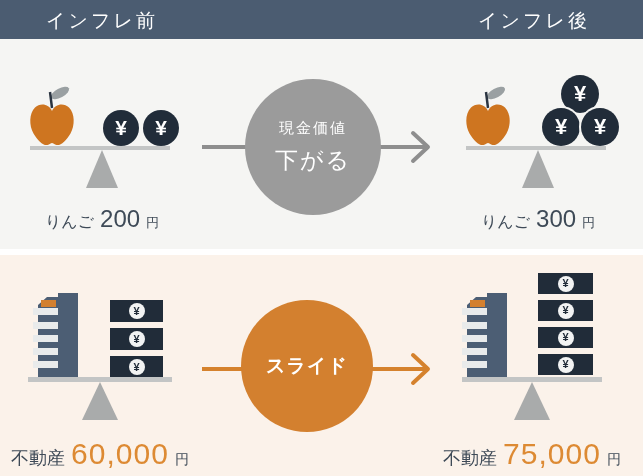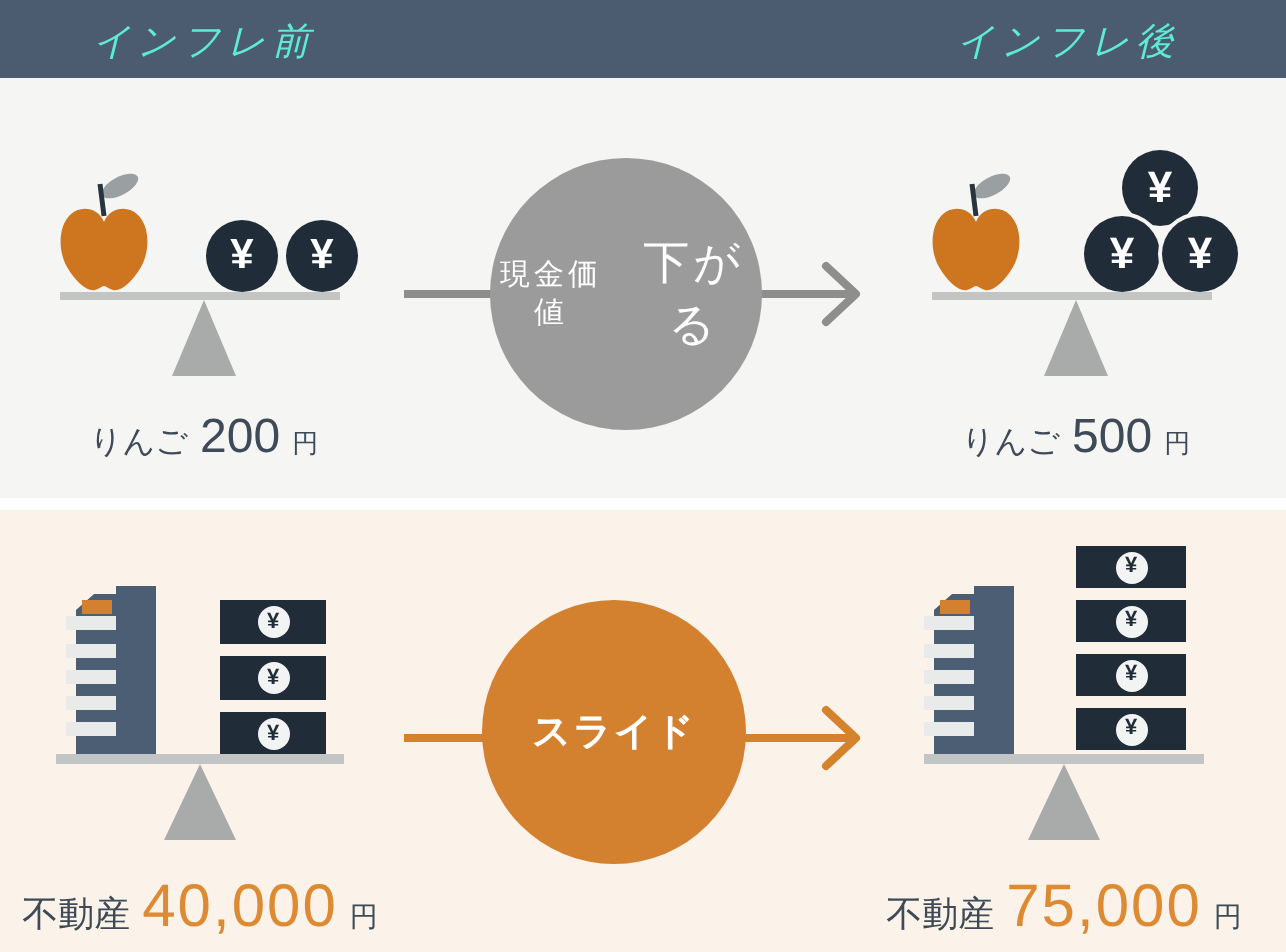--- a/index.html
+++ b/index.html
@@ -5,21 +5,21 @@
   html,body { margin:0; padding:0; background:#ffffff; }
   .stage {
     position:relative; width:643px; height:476px; overflow:hidden;
     font-family:"Liberation Sans","DejaVu Sans",sans-serif;
     background:#f5f5f3;
   }
   
   .header-bar { position:absolute; top:0; left:0; width:643px; height:39px; background:#4b5c71; }
   .header-label {
     position:absolute; top:8px; transform:translateX(-50%);
-    color:#5eead4; font-size:19px; letter-spacing:3px; white-space:nowrap;font-style:italic;
+    color:#ffffff; font-size:19px; letter-spacing:3px; white-space:nowrap;
   }
   .ptr {
     position:absolute; top:39px; width:0; height:0;
     border-left:11px solid transparent; border-right:11px solid transparent;
     border-top:15px solid #4b5c71;
   }
   
   .section-top    { position:absolute; top:39px;  left:0; width:643px; height:210px; background:#f5f5f3; }
   .divider-strip  { position:absolute; top:249px; left:0; width:643px; height:6px;   background:#ffffff; }
   .section-bottom { position:absolute; top:255px; left:0; width:643px; height:221px; background:#fbf2ea; }
@@ -57,21 +57,21 @@
     display:flex; align-items:baseline; gap:6px; color:#3e4a57;
   }
   .price-cash .item { font-size:16px; }
   .price-cash .val  { font-size:24px; }
   .price-cash .unit { font-size:13px; }
   .price-prop .item { font-size:18px;text-align:right; }
   .price-prop .val  { font-size:30px; color:#dd8a33; letter-spacing:1px; }
   .price-prop .unit { font-size:14px; }
   .bubble {
     position:absolute; border-radius:50%; color:#ffffff; text-align:center;
-    display:flex; flex-direction:row; align-items:center; justify-content:center;
+    display:flex; flex-direction:column; align-items:center; justify-content:center;
   }
   .bubble-gray   { left:245px; top:40px; width:136px; height:136px; background:#9b9b9b; gap:7px; }
   .bubble-orange { left:241px; top:45px; width:132px; height:132px; background:#d3802f; gap:3px; }
   .bubble .l1 { font-size:15px; letter-spacing:2px; }
   .bubble-gray .l2 { font-size:23px; letter-spacing:2px; }
   .bubble-orange .l2, .bubble-orange .l3 { font-size:19px; font-weight:bold; letter-spacing:1px; }
   .arrow-svg, .apple-svg { position:absolute; }
 </style>
 </head>
 <body>
@@ -130,21 +130,21 @@
       <div class="coin c38" style="left:542px; top:69px;">
         <span>¥</span>
       </div>
       <div class="coin c38" style="left:581px; top:69px;">
         <span>¥</span>
       </div>
       <div class="beam" style="left:466px; top:107px; width:140px; height:4px;"></div>
       <div class="fulcrum" style="left:522px; top:111px; border-left-width:16px; border-right-width:16px;"></div>
       <div class="price price-cash" style="left:538px; top:166px;">
         <span class="item">りんご</span>
-        <span class="val">500</span>
+        <span class="val">300</span>
         <span class="unit">円</span>
       </div>
     </div>
   </div>
 
   <div class="divider-strip"></div>
 
   <div class="section-bottom">
 
     <svg class="arrow-svg" style="left:200px; top:97px;" width="236" height="34" viewBox="0 0 236 34">
@@ -178,21 +178,21 @@
       </div>
       <div class="bill" style="left:110px; top:101px; width:53px; height:22px;">
         <div class="bill-circle">
             <span>¥</span>
           </div>
       </div>
       <div class="beam" style="left:28px; top:122px; width:144px; height:5px;"></div>
       <div class="fulcrum" style="left:82px; top:127px; border-left-width:18px; border-right-width:18px;"></div>
       <div class="price price-prop" style="left:100px; top:182px;">
         <span class="item">不動産</span>
-        <span class="val">40,000</span>
+        <span class="val">60,000</span>
         <span class="unit">円</span>
       </div>
     </div>
 
     <div>
       <div class="building" style="left:467px; top:38px;">
         <div class="b-body"></div>
         <div class="b-acc"></div>
         <div class="b-stripe" style="top:15px;"></div>
         <div class="b-stripe" style="top:29px;"></div>

